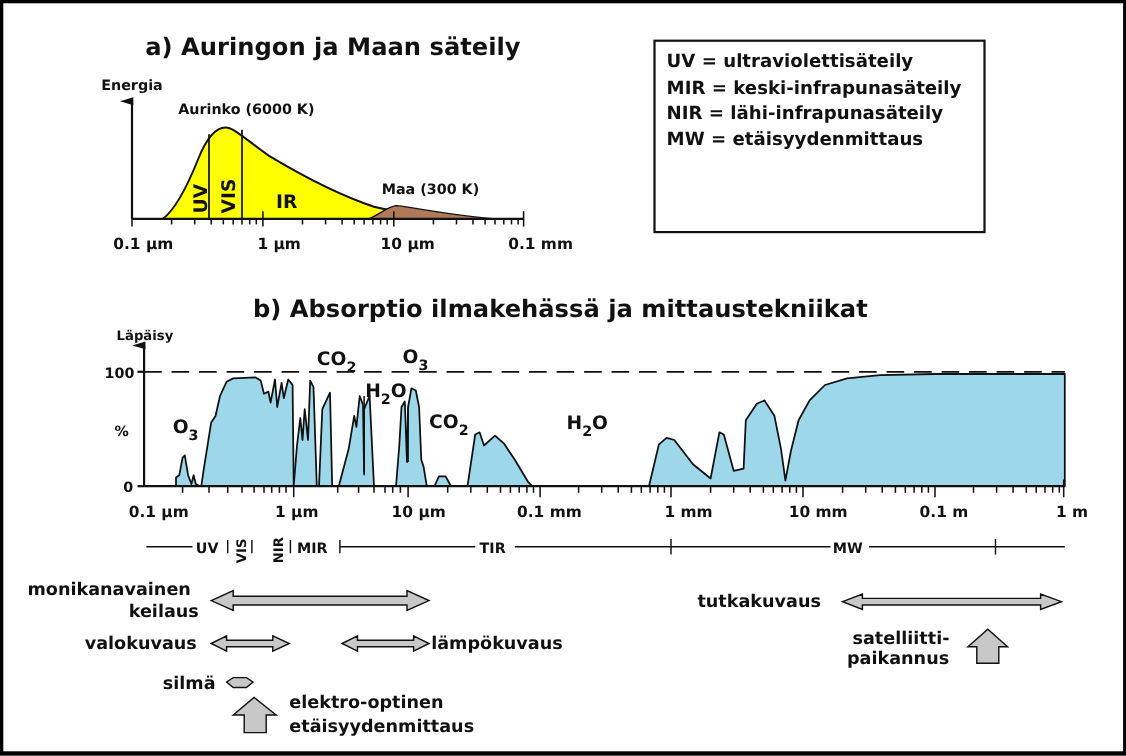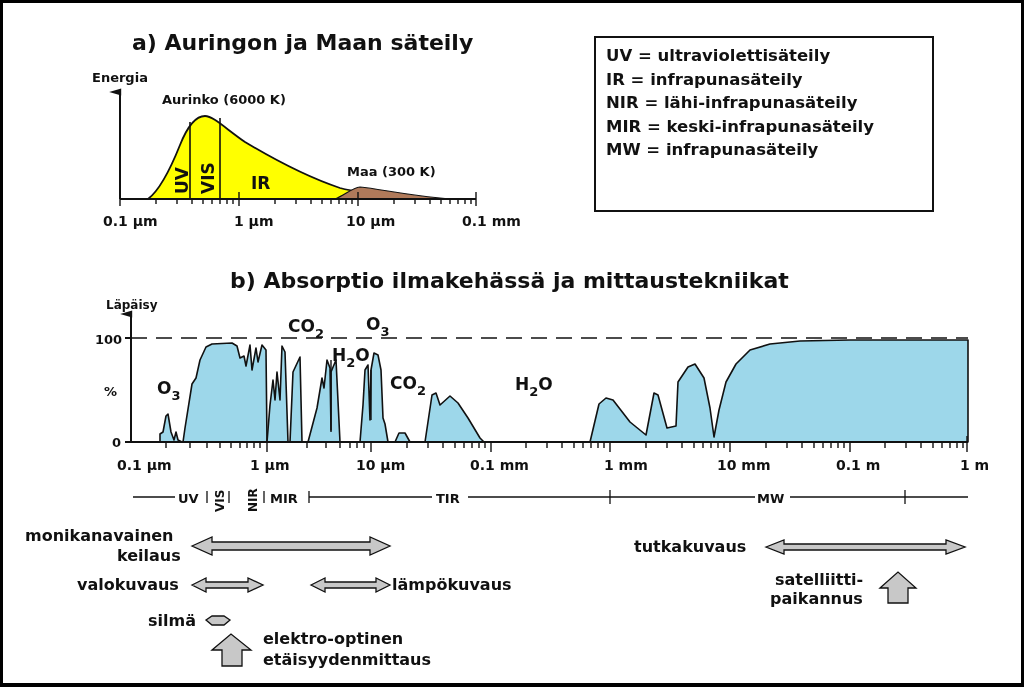--- a/index.html
+++ b/index.html
@@ -1,20 +1,20 @@
 <!DOCTYPE html>
 <html><head>
 <meta charset="utf-8">
 <style>
   html,body{margin:0;padding:0;}
   body{width:1024px;height:687px;background:#000;position:relative;overflow:hidden;font-family:"DejaVu Sans","Liberation Sans",sans-serif;}
   .frame{position:absolute;left:3px;top:3px;width:1018px;height:680px;background:#fff;}
   svg{position:absolute;left:0;top:0;}
   .t{font-family:"DejaVu Sans","Liberation Sans",sans-serif;font-weight:bold;fill:#111;}
-  .legend{position:absolute;left:594px;top:36px;width:340px;height:176px;border:2px solid #111;background:#fff;box-sizing:border-box;padding:6px 0 0 10px;}
+  .legend{position:absolute;left:594px;top:36px;width:302px;height:176px;border:2px solid #111;background:#fff;box-sizing:border-box;padding:6px 0 0 10px;}
   .legend div{font-family:"DejaVu Sans","Liberation Sans",sans-serif;font-weight:bold;font-size:16.5px;line-height:23.5px;color:#111;white-space:nowrap;}
 </style>
 </head>
 <body>
 
 <div class="frame"></div>
 
 <svg width="1024" height="687" viewBox="0 0 1024 687">
   <defs>
     <marker id="arr" viewBox="0 0 10 10" refX="5" refY="9" markerWidth="6" markerHeight="10" orient="auto-start-reverse">
@@ -217,17 +217,16 @@
     <text class="t" x="263" y="644" font-size="16">elektro-optinen</text>
     <text class="t" x="263" y="665" font-size="16">etäisyydenmittaus</text>
     <text class="t" x="634" y="552" font-size="16">tutkakuvaus</text>
     <text class="t" x="775" y="585" font-size="16">satelliitti-</text>
     <text class="t" x="770" y="604" font-size="16">paikannus</text>
   </g>
 </svg>
 
 <div class="legend">
   <div>UV = ultraviolettisäteily</div>
-  <div>IR = infrapunasäteily</div>
+  <div>MIR = keski-infrapunasäteily</div>
   <div>NIR = lähi-infrapunasäteily</div>
-  <div>MIR = keski-infrapunasäteily</div>
-  <div>MW = infrapunasäteily</div>
+  <div>MW = etäisyydenmittaus</div>
 </div>
 
 </body></html>

